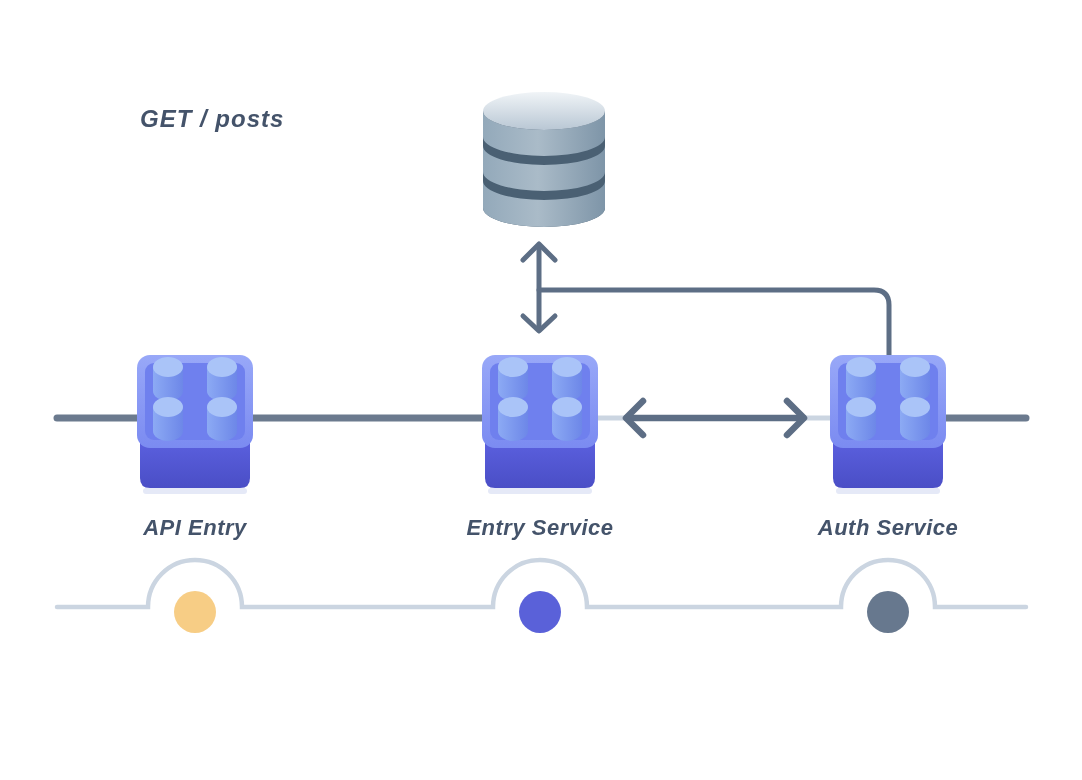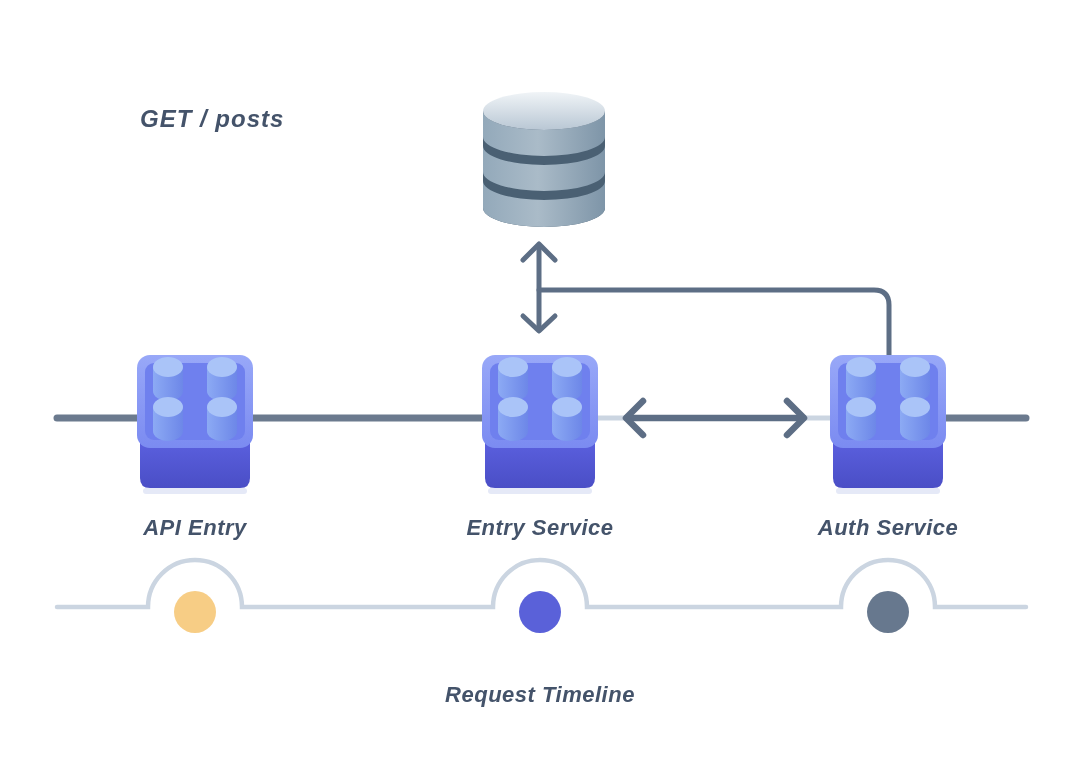--- a/index.html
+++ b/index.html
@@ -119,15 +119,14 @@
     </svg>
 
   <div class="label request-label" style="left:140px;top:105px;">GET / posts</div>
 
   <div class="label" style="left:95px;top:515px;width:200px;">API Entry</div>
 
   <div class="label" style="left:440px;top:515px;width:200px;">Entry Service</div>
 
   <div class="label" style="left:788px;top:515px;width:200px;">Auth Service</div>
 
-  <div class="label" style="left:420px;top:682px;width:240px;">Request Timeline</div>
 
 </div>
 
 </body></html>

